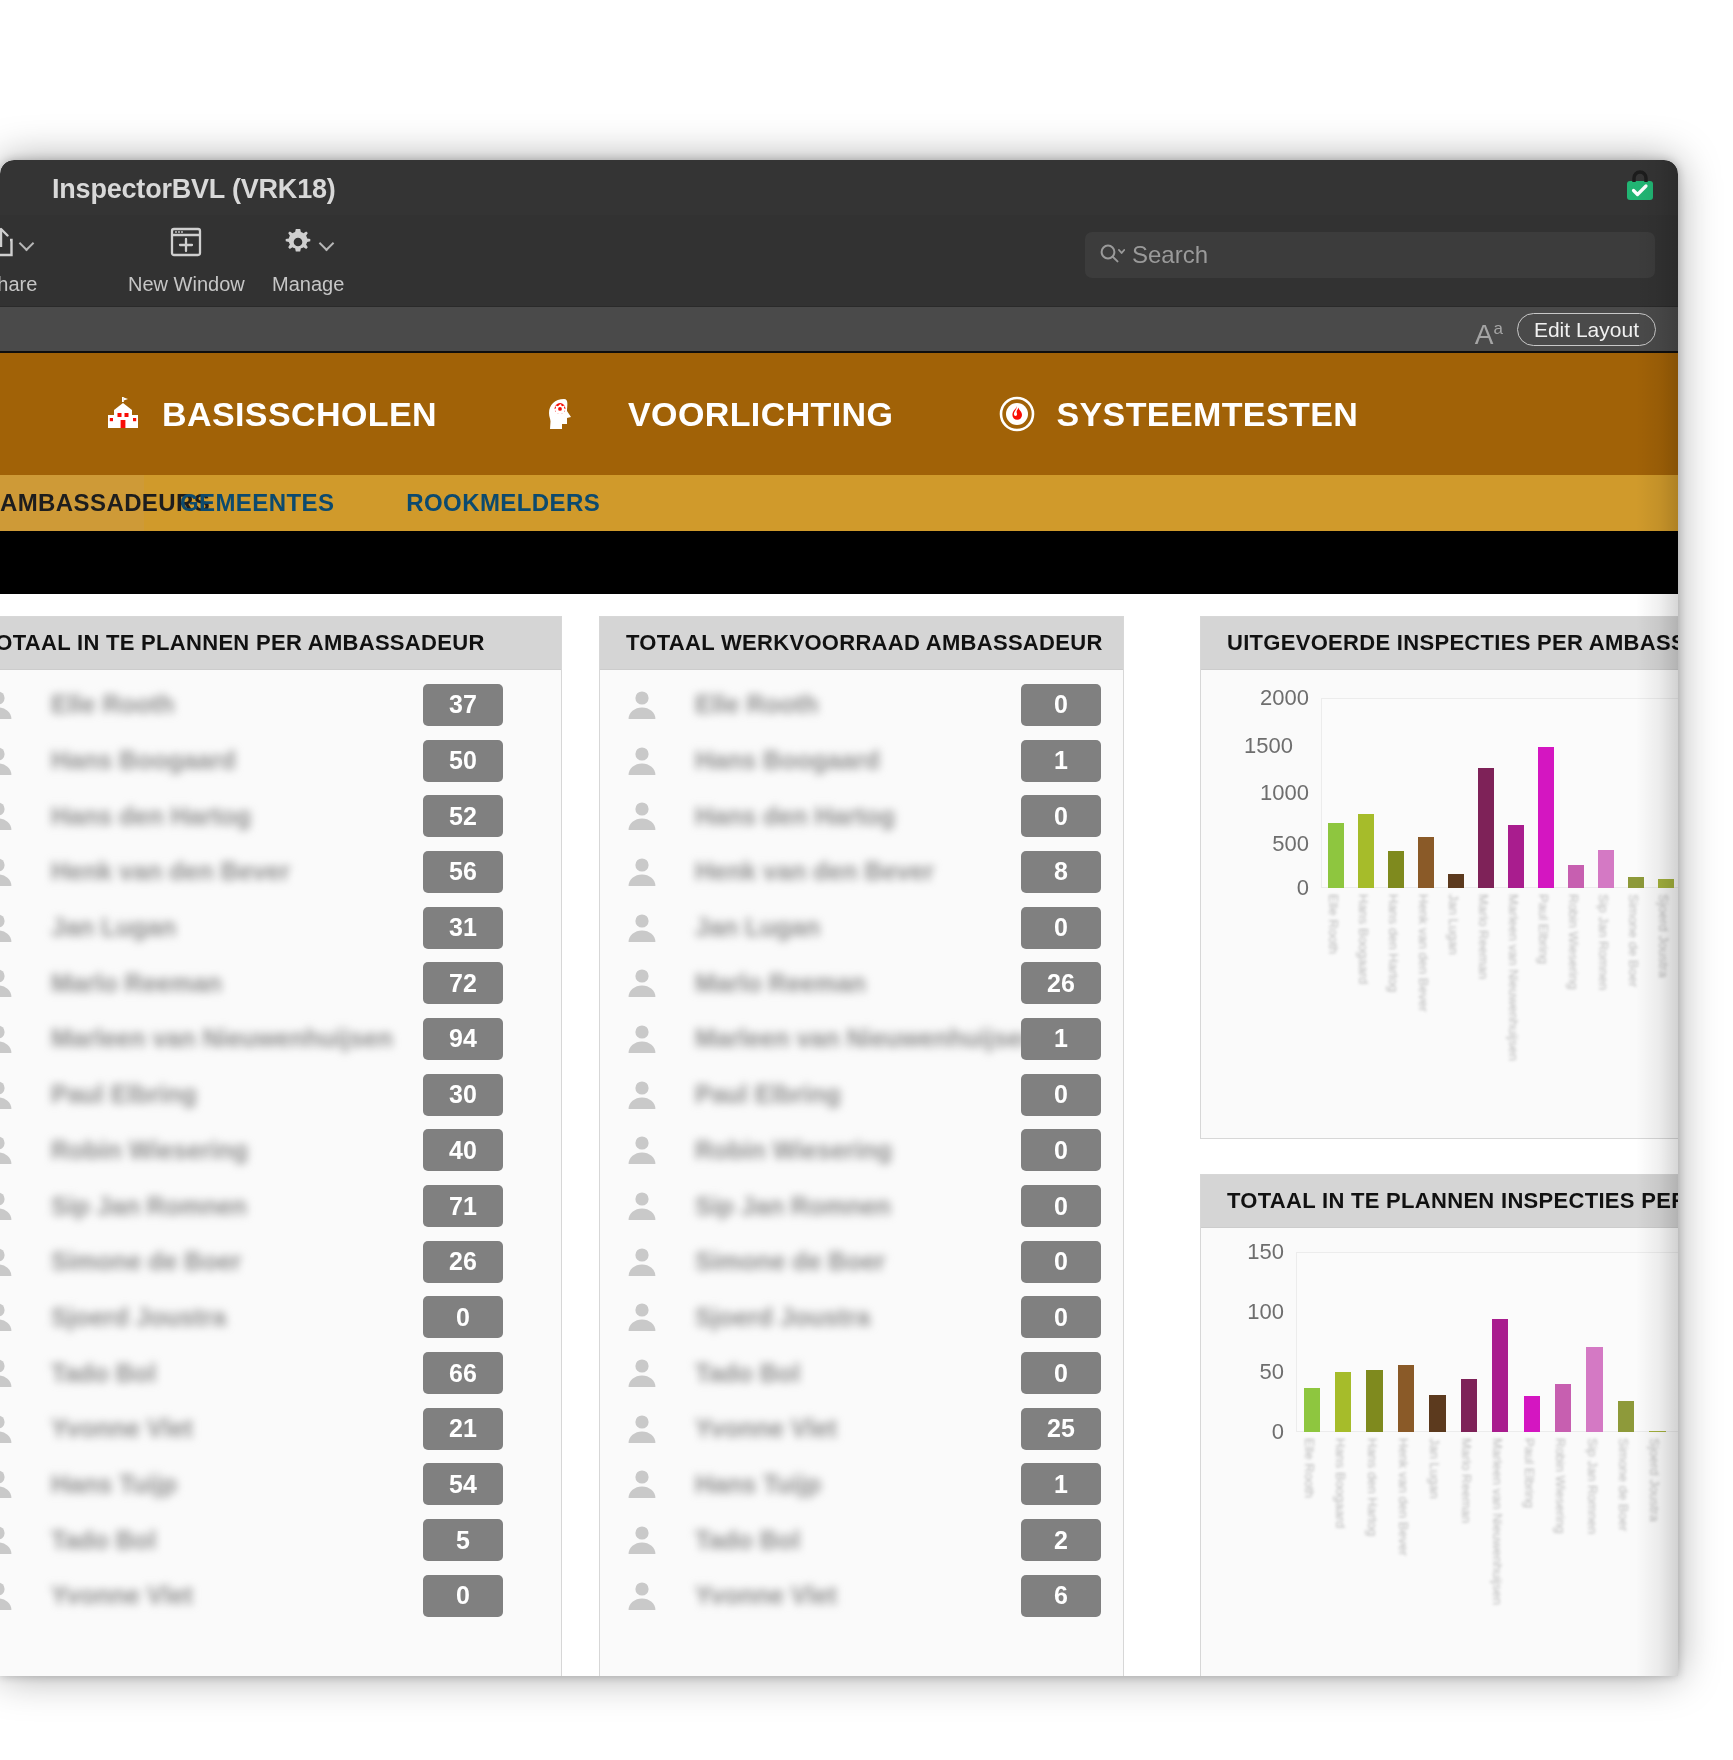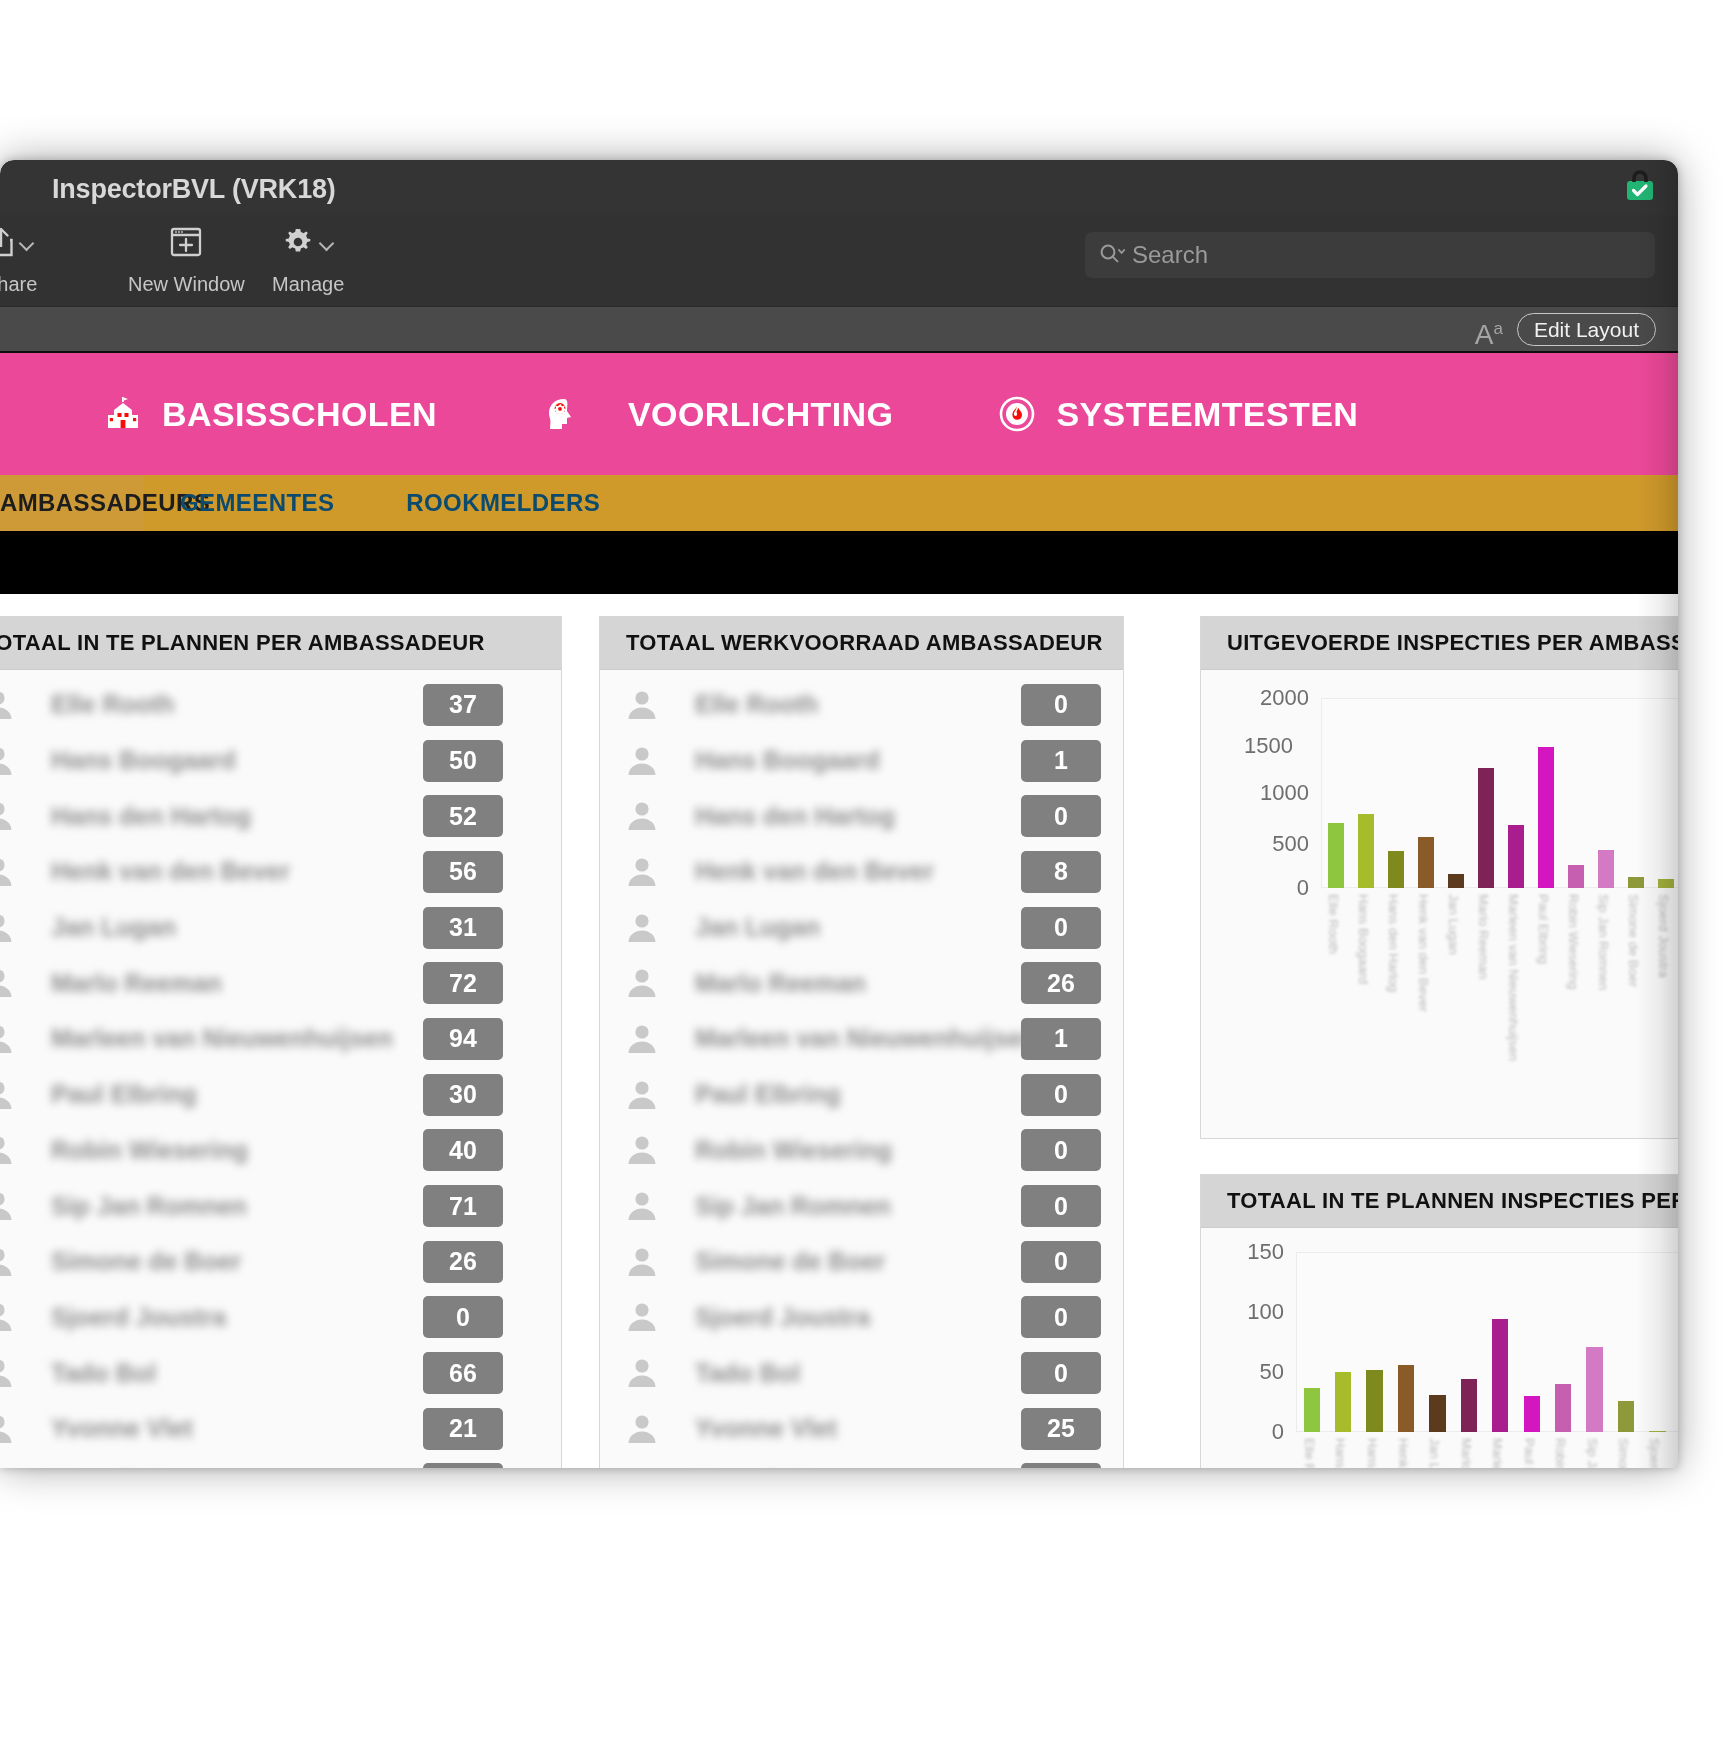--- a/index.html
+++ b/index.html
@@ -7,21 +7,21 @@
   body {
     background: #ffffff;
     font-family: "Liberation Sans", sans-serif;
     -webkit-font-smoothing: antialiased;
   }
 
   
   #app-window {
     position: absolute;
     left: 0; top: 160px;
-    width: 1678px; height: 1308px;
+    width: 1678px; height: 1516px;
     border-top-left-radius: 14px;
     border-top-right-radius: 14px;
     overflow: hidden;
     background: #ffffff;
     box-shadow: 0 0 42px rgba(0,0,0,0.35), 0 0 10px rgba(0,0,0,0.22);
   }
   
   #window-shadow-right {
     position: absolute;
     right: 0; top: 0;
@@ -136,21 +136,21 @@
     font-weight: normal;
     line-height: 29px;
     cursor: pointer;
     white-space: nowrap;
   }
 
   
   #red-nav {
     position: relative;
     height: 122px;
-    background: #ec4899;
+    background: #a16207;
     display: flex;
     align-items: center;
   }
   .nav-item {
     display: flex;
     align-items: center;
     gap: 20px;
     cursor: pointer;
   }
   #nav-basisscholen { margin-left: 104px; }

